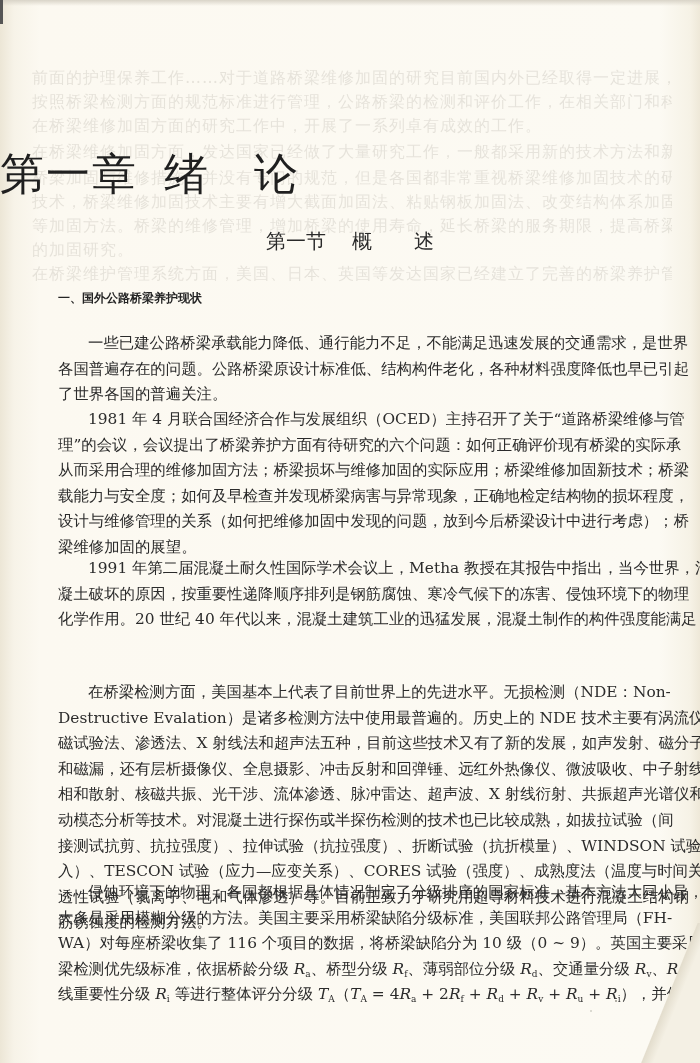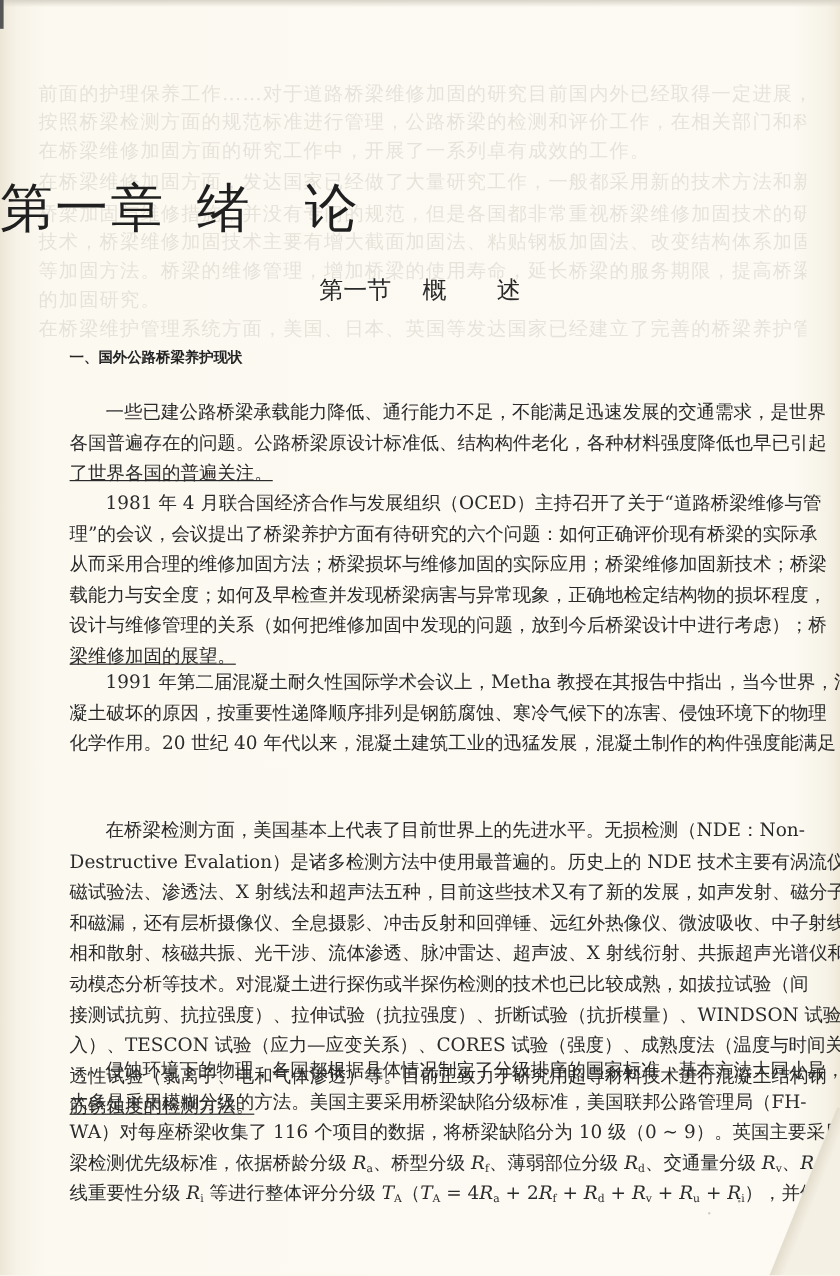--- a/index.html
+++ b/index.html
@@ -97,21 +97,20 @@
     .line {
       display: block;
       white-space: nowrap;
       line-height: 25.6px;
       height: 25.6px;
       text-align: justify;
       text-align-last: justify;
     }
     .line.last {
       text-align-last: left;
-      text-decoration: underline;
     }
     .line.indent { padding-left: 30px; }
     sub {
       font-size: 9px;
       vertical-align: -3px;
     }
     i.v { font-style: italic; }
     .dust {
       position: absolute;
       width: 2px; height: 2px;

